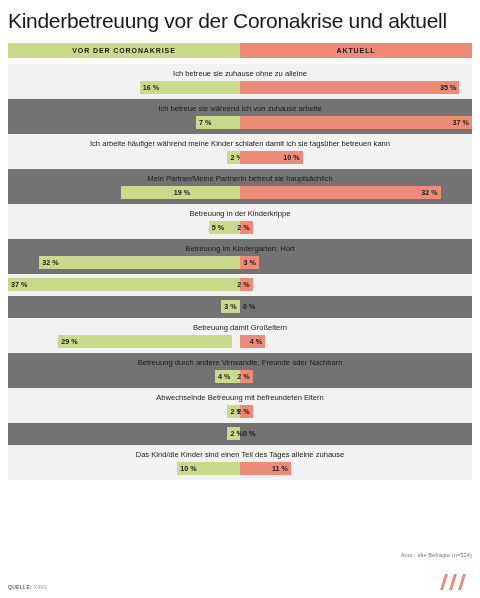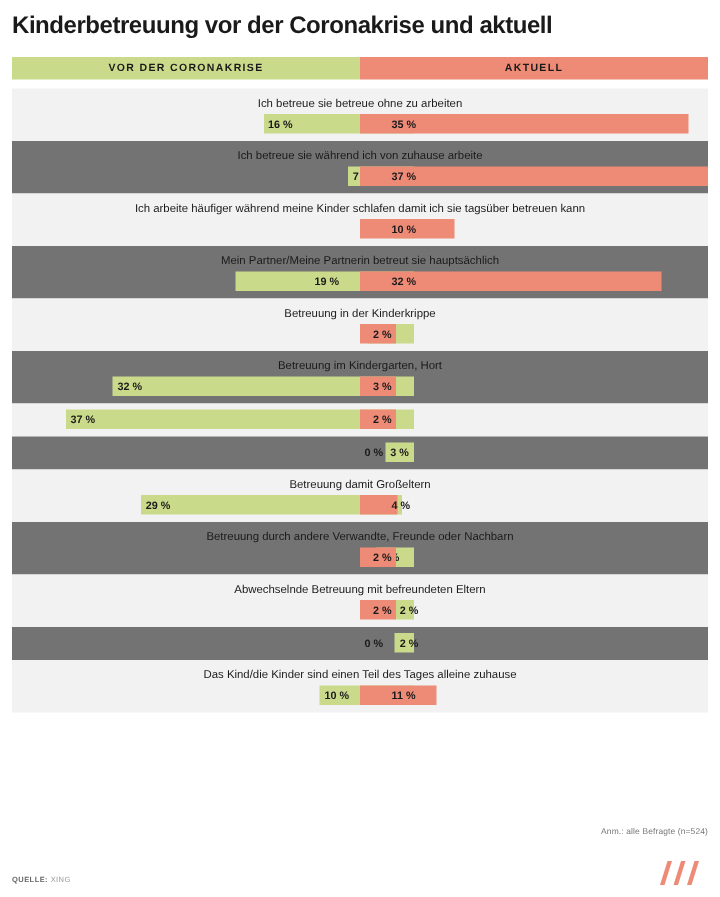--- a/index.html
+++ b/index.html
@@ -16,22 +16,22 @@
   }
   .page {
     position: relative;
     width: 480px;
     height: 598px;
     box-sizing: border-box;
   }
 
   
   .title {
-    font-size: 16px;
-    font-weight: bold;
+    font-size: 21px;
+    font-weight: normal;
     letter-spacing: -0.3px;
     padding: 9px 8px 0 8px;
     line-height: 1.1;
     white-space: nowrap;
   }
 
   
   .legend {
     display: flex;
     margin: 11px 8px 0 8px;
@@ -79,26 +79,25 @@
     top: 0;
     height: 13px;
     display: flex;
     align-items: center;
     box-sizing: border-box;
   }
   .bar-left {
     background: #c9da8b;
     justify-content: flex-start;
     padding-left: 3px;
-    margin-left: 36px;
   }
   .bar-right {
     background: #ee8b77;
+    justify-content: flex-end;
     padding-right: 3px;
-    padding-left: 21px;
   }
   .bar-left.zero, .bar-right.zero {
     background: transparent;
   }
   .val {
     font-size: 7.2px;
     font-weight: bold;
     color: #1a1a1a;
     white-space: nowrap;
   }
@@ -153,21 +152,21 @@
     <div class="legend-seg legend-before">
       <span>VOR DER CORONAKRISE</span>
     </div>
     <div class="legend-seg legend-now">
       <span>AKTUELL</span>
     </div>
   </div>
 
   <div class="chart" id="chart">
       <div class="row alt">
-        <div class="row-label">Ich betreue sie betreue ohne zu arbeiten</div>
+        <div class="row-label">Ich betreue sie zuhause ohne zu alleine</div>
         <div class="bars">
           <div class="bar-left" style="left: 131.676px; width: 100.324px;">
             <span class="val">16 %</span>
           </div>
           <div class="bar-right" style="left: 232px; width: 219.459px;">
             <span class="val">35 %</span>
           </div>
         </div>
       </div>
       <div class="row">

